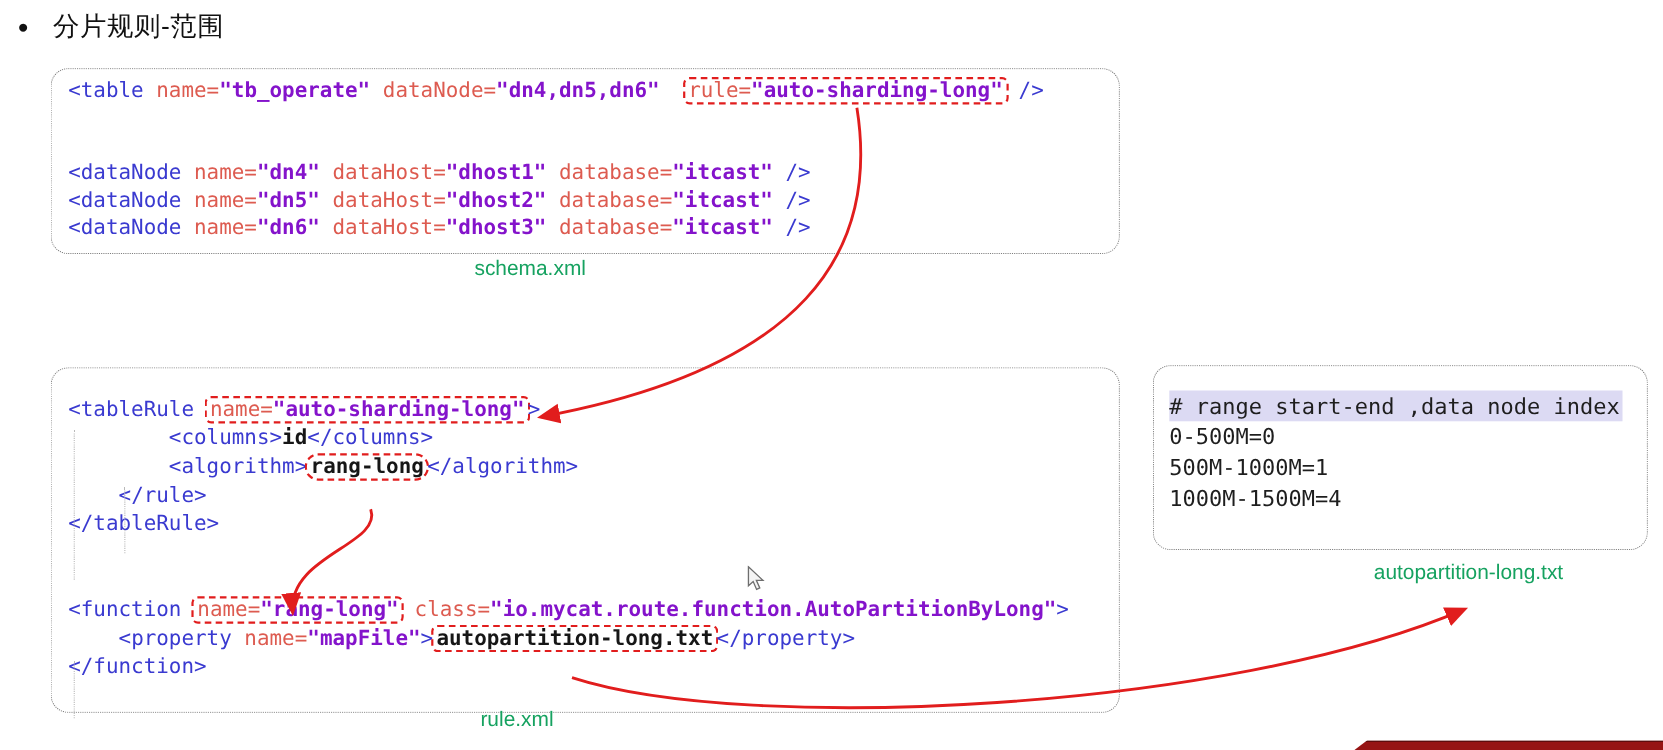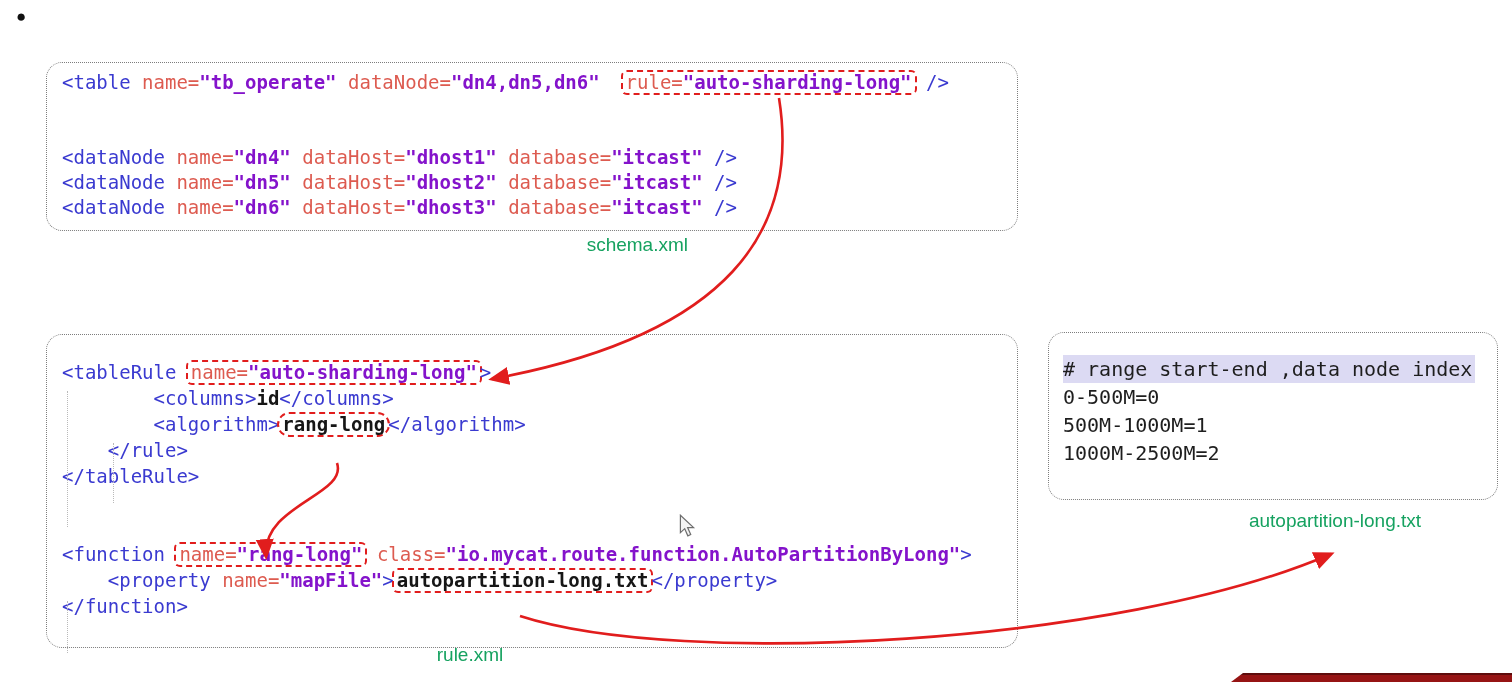--- a/index.html
+++ b/index.html
@@ -29,21 +29,21 @@
   .tok-val   { color: var(--c-val); font-weight: bold; }
   .tok-b     { color: #161616; font-weight: bold; }
   .tok-plain { color: #333; }
   .tok-txt   { color: #1e1e1e; }
 
   .hl { display: inline-block; border: 2px dashed var(--c-red); padding: 0 3px; margin: -2px -2px; line-height: 1.1; }
   .hl-rect { border-radius: 6px; }
   .hl-pill { border-radius: 14px; }
 
   .caption { position: absolute; color: var(--c-green); font-size: 19px; text-align: center; }
-  #schema-caption  { left: 308px; top: 234px; width: 380px; text-align: right; }
+  #schema-caption  { left: 292px; top: 234px; width: 380px; }
   #rule-caption    { left: 280px; top: 612px; width: 380px; margin-top: 32px; }
   #mapfile-caption { left: 1160px; top: 510px; width: 350px; }
 
   .indent-guide { position: absolute; border-left: 1px dotted #b9b9b9; width: 0; }
   #guide-1 { left: 20px; top: 56px; height: 136px; }
   #guide-2 { left: 66px; top: 108px; height: 60px; }
   #guide-3 { left: 20px; top: 266px; height: 52px; }
 
   #arrows-overlay { position: absolute; left: 0; top: 0; width: 1512px; height: 682px; pointer-events: none; z-index: 6; }
 
@@ -51,20 +51,21 @@
 
   #bottom-accent-bar { position: absolute; right: 0; bottom: 0; width: 281px; height: 9px;
     background: linear-gradient(to bottom, #5e0c0c 0 2px, #961414 2px);
     clip-path: polygon(12px 0, 100% 0, 100% 100%, 0 100%); }
 </style>
 </head>
 <body>
 
 <div class="title-row">
   <span class="bullet">●</span>
+  <span class="title-text">分片规则-范围</span>
 </div>
 
 <div class="panel" id="schema-panel">
   <div class="code" id="schema-code">
       <div class="code-line"><span class="tok-tag">&lt;table </span><span class="tok-attr">name=</span><span class="tok-val">"tb_operate"</span><span class="tok-plain"> </span><span class="tok-attr">dataNode=</span><span class="tok-val">"dn4,dn5,dn6"</span><span class="tok-plain">  </span><span class="hl hl-rect"><span class="tok-attr">rule=</span><span class="tok-val">"auto-sharding-long"</span></span><span class="tok-tag"> /&gt;</span></div>
       <div class="code-line">&nbsp;</div>
       <div class="code-line">&nbsp;</div>
       <div class="code-line"><span class="tok-tag">&lt;dataNode </span><span class="tok-attr">name=</span><span class="tok-val">"dn4"</span><span class="tok-plain"> </span><span class="tok-attr">dataHost=</span><span class="tok-val">"dhost1"</span><span class="tok-plain"> </span><span class="tok-attr">database=</span><span class="tok-val">"itcast"</span><span class="tok-tag"> /&gt;</span></div>
       <div class="code-line"><span class="tok-tag">&lt;dataNode </span><span class="tok-attr">name=</span><span class="tok-val">"dn5"</span><span class="tok-plain"> </span><span class="tok-attr">dataHost=</span><span class="tok-val">"dhost2"</span><span class="tok-plain"> </span><span class="tok-attr">database=</span><span class="tok-val">"itcast"</span><span class="tok-tag"> /&gt;</span></div>
       <div class="code-line"><span class="tok-tag">&lt;dataNode </span><span class="tok-attr">name=</span><span class="tok-val">"dn6"</span><span class="tok-plain"> </span><span class="tok-attr">dataHost=</span><span class="tok-val">"dhost3"</span><span class="tok-plain"> </span><span class="tok-attr">database=</span><span class="tok-val">"itcast"</span><span class="tok-tag"> /&gt;</span></div>
@@ -89,21 +90,21 @@
       <div class="code-line"><span class="tok-tag">&lt;/function&gt;</span></div>
     </div>
 </div>
 <div class="caption" id="rule-caption">rule.xml</div>
 
 <div class="panel" id="mapfile-panel">
   <div class="code" id="mapfile-code">
       <div class="code-line line-bg"><span class="tok-txt"># range start-end ,data node index</span></div>
       <div class="code-line"><span class="tok-txt">0-500M=0</span></div>
       <div class="code-line"><span class="tok-txt">500M-1000M=1</span></div>
-      <div class="code-line"><span class="tok-txt">1000M-2500M=2</span></div>
+      <div class="code-line"><span class="tok-txt">1000M-1500M=4</span></div>
     </div>
 </div>
 <div class="caption" id="mapfile-caption">autopartition-long.txt</div>
 
 <svg id="arrows-overlay" viewBox="0 0 1512 682" xmlns="http://www.w3.org/2000/svg">
   <defs>
     <marker id="arr" orient="auto" markerWidth="10" markerHeight="9" refX="6.5" refY="3.5">
       <path d="M0,0 L8,3.5 L0,7 z" fill="#e11d1d"></path>
     </marker>
   </defs>

